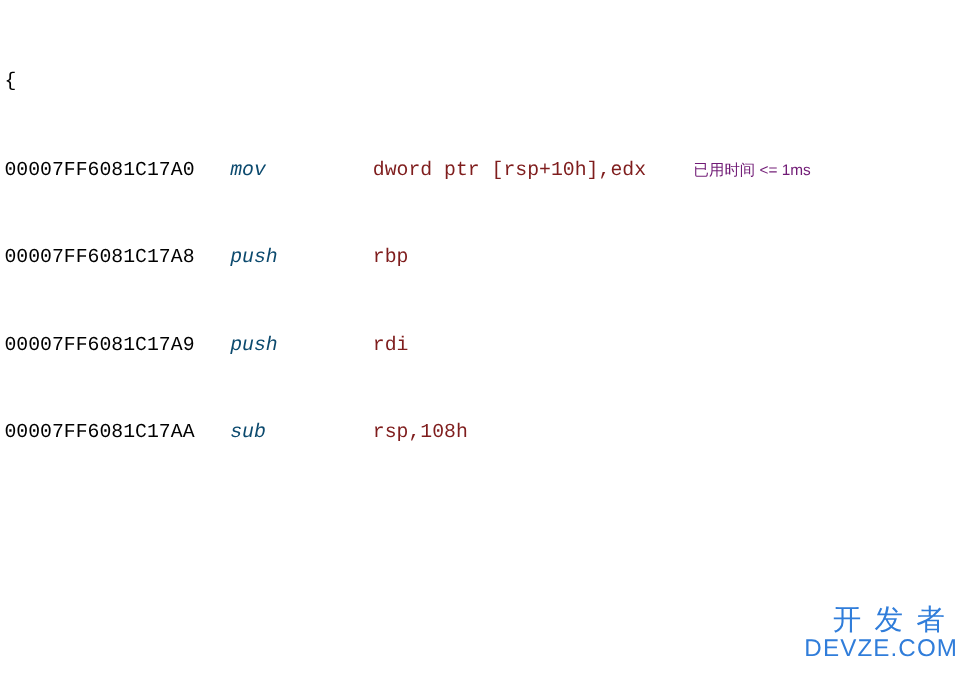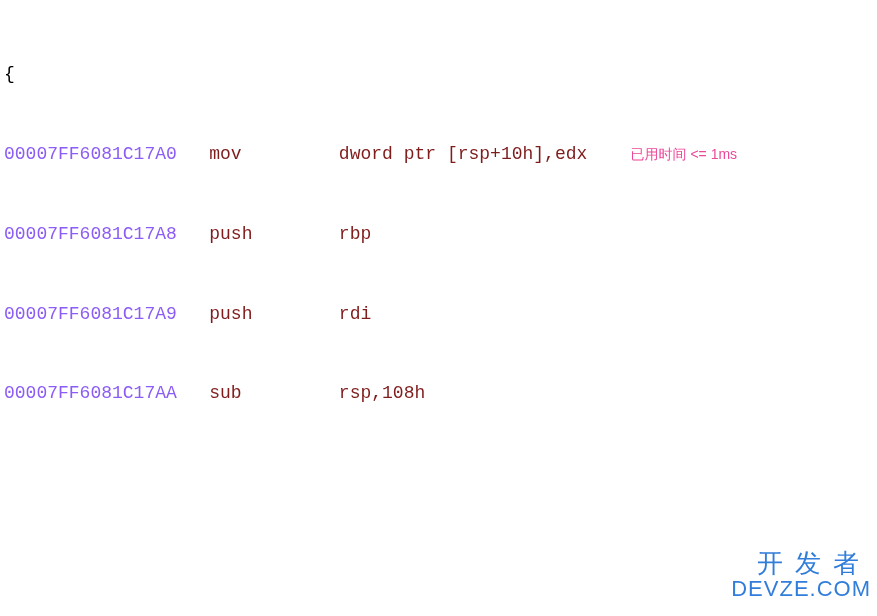--- a/index.html
+++ b/index.html
@@ -13,27 +13,27 @@
     overflow: hidden;
     position: relative;
   }
   .code-area {
     padding: 8px 4px;
     line-height: 26.6px;
     white-space: pre;
     color: #000;
   }
   .line { display: block; height: 26.6px; }
-  .addr { color: #8b5cf6; }
-  .mn   { color: #7f1d1d; }
+  .addr { color: #000000; }
+  .mn   { color: #0c4a6e; font-style: italic; }
   .op   { color: #7f1d1d; }
   .src  { color: #000000; }
   .kw   { color: #0000ff; }
   .perf {
-    color: #ec4899;
+    color: #701a75;
     font-family: "Microsoft YaHei", sans-serif;
     font-size: 14px;
   }
   .watermark {
     position: absolute;
     right: 6px;
     bottom: 14px;
     text-align: right;
     font-family: "Microsoft YaHei", Arial, sans-serif;
     pointer-events: none;

